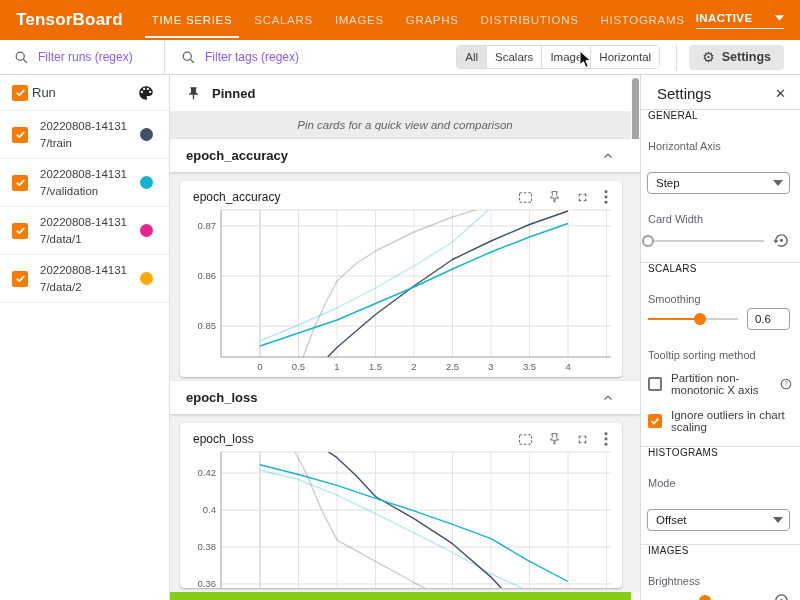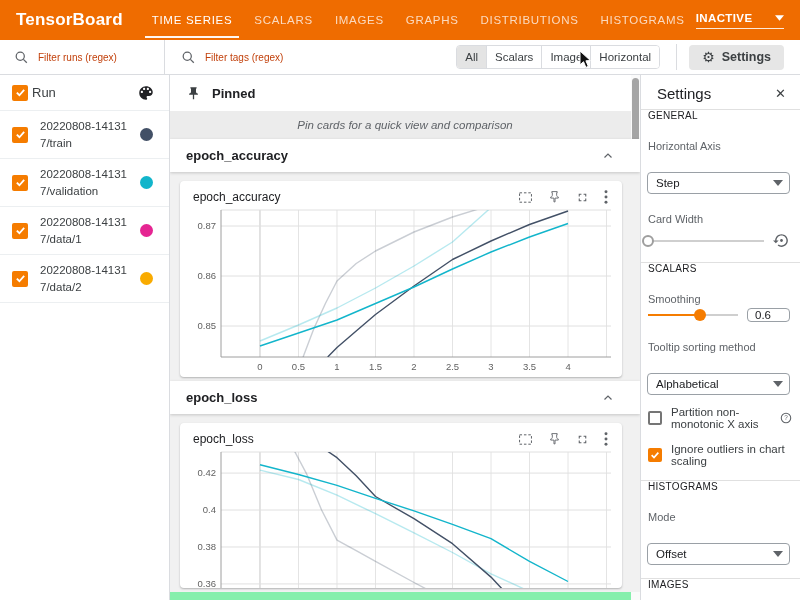--- a/index.html
+++ b/index.html
@@ -23,36 +23,36 @@
          border-bottom:1px solid rgba(255,255,255,.85); padding-bottom:4px; font-size:11.5px;
          font-weight:bold; letter-spacing:.4px; }
   .icon-btn { display:flex; align-items:center; justify-content:center; width:20px; height:20px; }
 
   
   .toolbar { position:absolute; top:40px; left:0; width:800px; height:35px; background:#fff;
              border-bottom:1px solid #dadce0; display:flex; align-items:center; }
   .filter-runs { flex:0 0 165px; height:100%; border-right:1px solid #dadce0; display:flex;
              align-items:center; gap:9px; padding-left:14px; }
   .filter-tags { flex:1; display:flex; align-items:center; gap:9px; padding-left:16px; }
-  .placeholder { font-size:10px; color:#c2410c; }
+  .placeholder { font-size:12px; color:#8b5cf6; }
   .chips { display:flex; border:1px solid #dadce0; border-radius:4px; overflow:hidden; height:24px;
            margin-right:16px; }
   .chip { display:flex; align-items:center; padding:0 8px; font-size:11.5px; color:#3c4043;
           border-right:1px solid #dadce0; background:#fff;text-align:right; }
   .chip:last-child { border-right:none; }
   .chip.selected { background:#e4e4e4; }
   .tb-sep { width:1px; height:26px; background:#dadce0; margin-right:12px; }
   .settings-btn { display:flex; align-items:center; gap:7px; height:25px; padding:0 13px;
           background:#e6e6e6; border-radius:4px; margin-right:16px; font-size:12.5px;
           font-weight:bold; color:#3c4043; }
 
   
   .content { position:absolute; top:75px; left:0; width:800px; height:525px; display:flex; }
   .sidebar { flex:0 0 165px; border-right:1px solid #dadce0; background:#fff; }
-  .main { flex:1; position:relative; overflow:hidden; background:#86efac; }
+  .main { flex:1; position:relative; overflow:hidden; background:#84cc16; }
   .settings-panel { flex:0 0 160px; border-left:1px solid #dadce0; background:#fff; overflow:hidden; }
 
   
   .run-header { height:36px; display:flex; align-items:center; gap:4px; padding:0 14px 0 12px;
           border-bottom:1px solid #eceff1; }
   .run-header .hlabel { font-size:13px; color:#3c4043; flex:1; }
   .run-row { height:48px; display:flex; align-items:center; gap:12px; padding:0 16px 0 12px;
           border-bottom:1px solid #eceff1; }
   .run-label { flex:1; font-size:11.5px; color:#3c4043; line-height:1.4; word-break:break-all; width:88px; }
   .run-dot { width:13px; height:13px; border-radius:50%; flex:0 0 auto; }
@@ -96,21 +96,21 @@
             display:flex; align-items:center; justify-content:space-between; padding:0 6px 0 8px;
             font-size:11.5px; color:#202124; background:#fff; }
   .sp-row { display:flex; align-items:center; gap:9px; padding:0 10px 0 7px; }
   .slider { position:relative; flex:1; height:14px; --pct:0%; }
   .slider .track { position:absolute; left:0; right:0; top:6px; height:2px; background:#cfcfcf; }
   .slider .fill { position:absolute; left:0; top:6px; height:2px; width:var(--pct); background:#f57c00; }
   .slider .thumb { position:absolute; left:var(--pct); top:1px; width:12px; height:12px; border-radius:50%;
             background:#f57c00; transform:translateX(-50%); }
   .slider.hollow .thumb { width:12px; height:12px; background:#fff; border:2px solid #9e9e9e; }
   .reset-ic { flex:0 0 auto; color:#5f6368; display:flex; }
-  .num-input { flex:0 0 43px; width:43px; height:14px; border:1px solid #9aa0a6; border-radius:4px;
+  .num-input { flex:0 0 43px; width:43px; height:22px; border:1px solid #9aa0a6; border-radius:4px;
             font-size:11.5px; color:#202124; padding-left:7px;
             font-family:"Liberation Sans","DejaVu Sans",sans-serif; }
   .cbrow { display:flex; align-items:center; gap:9px; padding:0 8px 0 7px; font-size:11.5px; color:#3c4043; }
   .cbrow .q { margin-left:2px; color:#5f6368; display:flex; }
 
   
   .cursor { position:absolute; left:579px; top:50px; z-index:99; pointer-events:none; }
 </style>
 </head>
 <body>
@@ -420,26 +420,20 @@
       <div class="sp-label">Smoothing</div>
       <div class="sp-row" style="margin-top:3px">
         <div class="slider" style="--pct: 58%;">
           <div class="track"></div>
             <div class="fill"></div>
             <div class="thumb"></div>
         </div>
         <input class="num-input" value="0.6" style="">
       </div>
       <div class="sp-label">Tooltip sorting method</div>
-      <div class="sp-select">
-        <span>Alphabetical</span>
-        <svg width="10" height="6" viewBox="0 0 10 6">
-            <path d="M0 0l5 6 5-6z" fill="#5f6368"></path>
-          </svg>
-      </div>
       <div class="cbrow" style="margin-top:11px">
         <span class="cb sm"></span>
         <span>Partition non-monotonic X axis</span>
         <span class="q">
             <svg width="12" height="12" viewBox="0 0 17 17">
               <circle cx="8.5" cy="8.5" r="6.7" fill="none" stroke="currentColor" stroke-width="1.5"></circle>
               <text x="8.5" y="12" text-anchor="middle" font-size="9" fill="currentColor">?</text>
             </svg>
           </span>
       </div>

